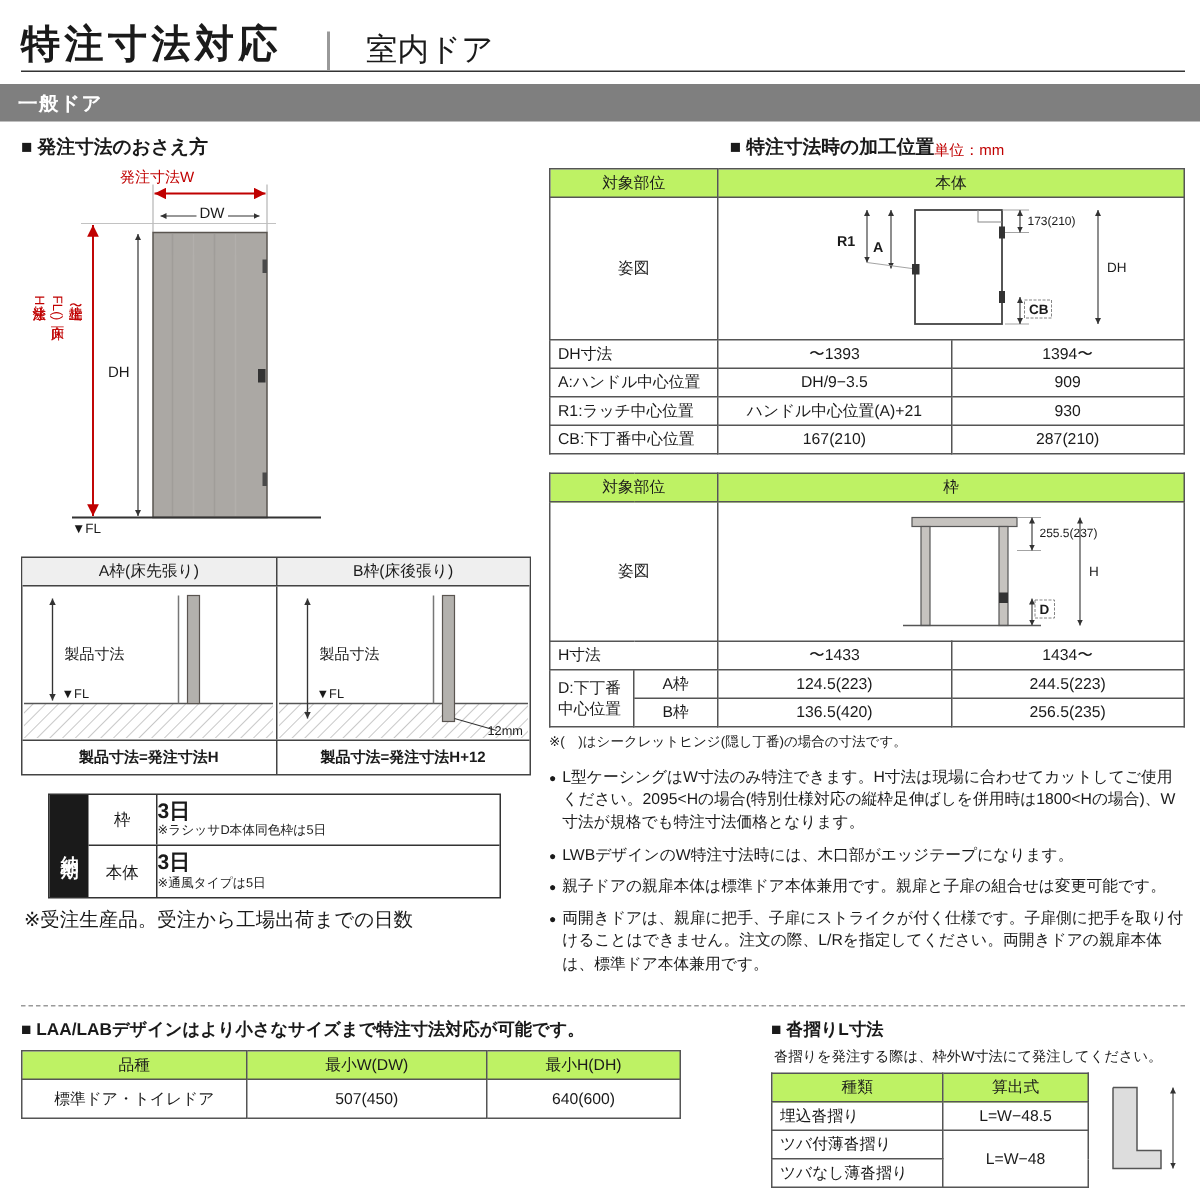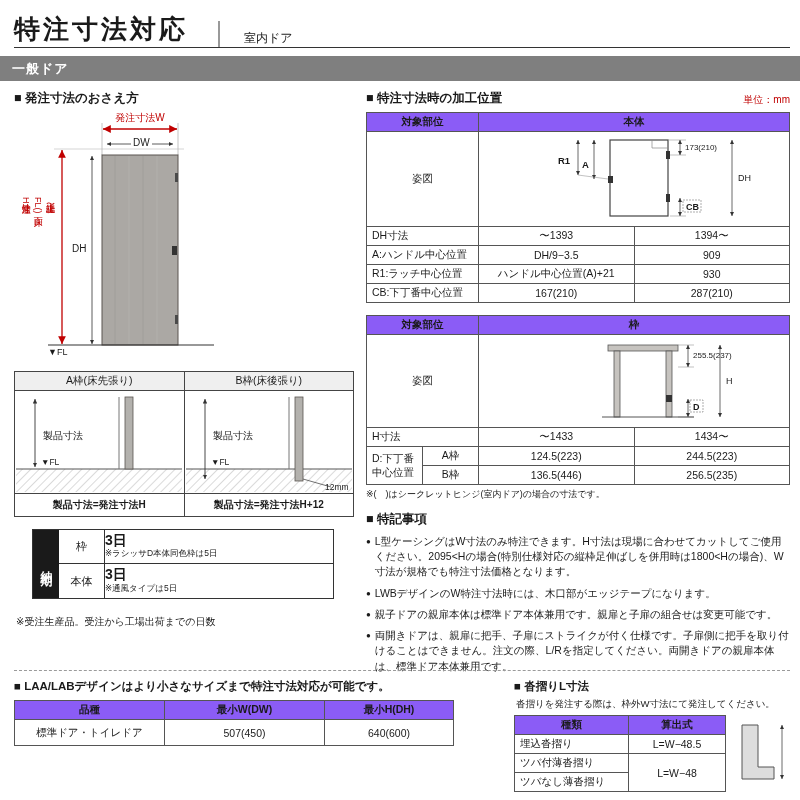--- a/index.html
+++ b/index.html
@@ -3,21 +3,21 @@
 <meta charset="utf-8">
 <style>
 *{margin:0;padding:0;box-sizing:border-box}
 html,body{width:800px;height:800px}
 body{font-family:"Liberation Sans","DejaVu Sans",sans-serif;background:#fff;color:#1a1a1a;position:relative;overflow:hidden;font-size:11px}
 svg{font-family:inherit;display:block}
 .red{color:#c00000}
 .header{position:absolute;top:6px;left:14px;width:776px;height:42px;border-bottom:1px solid #333;display:flex;align-items:flex-end}
 .page-title{font-size:26px;font-weight:bold;letter-spacing:3px}
 .title-sep{width:2px;height:26px;background:#999;margin:0 24px 0 30px}
-.page-subtitle{font-size:12px}
+.page-subtitle{font-size:21px}
 .cat-bar{position:absolute;top:56px;left:0;width:800px;height:25px;background:#7f7f7f;color:#fff;font-size:13px;font-weight:bold;line-height:25px;padding-left:12px;letter-spacing:1px}
 .col-left{position:absolute;top:90px;left:14px;width:344px}
 .col-right{position:absolute;top:90px;left:366px;width:424px}
 .sec-head{font-size:12.5px;font-weight:bold}
 .door-diagram{position:relative;width:344px;height:252px;margin-top:4px}
 .lbl{position:absolute;font-size:10px;white-space:nowrap}
 .vlabel{position:absolute;writing-mode:vertical-lr;font-size:9px;line-height:1.35;color:#c00000}
 .vlabel span{display:block}
 
 .cmp{width:340px;border:1px solid #444;margin-top:8px}
@@ -34,28 +34,28 @@
 .delivery{display:flex;border:1px solid #333;width:302px;margin:12px 0 0 18px}
 .d-title{width:26px;background:#1a1a1a;color:#fff;display:flex;align-items:center;justify-content:center}
 .d-title span{writing-mode:vertical-lr;font-size:12px;font-weight:bold;letter-spacing:3px}
 .d-rows{flex:1}
 .d-row{display:flex}
 .d-row + .d-row{border-top:1px solid #333}
 .d-part{width:46px;border-right:1px solid #333;display:flex;align-items:center;justify-content:center;font-size:11px}
 .d-val{flex:1;padding:3px 0}
 .d-days{font-size:14px;font-weight:bold;line-height:1.1}
 .d-note{font-size:8.5px;color:#222}
-.footnote{font-size:10px;margin:16px 0 0 2px}
+.footnote{font-size:13px;margin:5px 0 0 2px}
 
 .t{border-collapse:collapse;table-layout:fixed}
 .t td{border:1px solid #555;font-size:10.5px;padding:2px 3px;text-align:center;vertical-align:middle}
-.t td.hd{background:#8b5cf6;font-weight:bold}
+.t td.hd{background:#bef264;font-weight:normal}
 .t td.lft{text-align:left;padding-left:5px}
 .figcell{padding:0}
-.rc-head{display:flex;justify-content:space-between;align-items:flex-end}
+.rc-head{display:flex;justify-content:center;align-items:flex-end}
 .unit{font-size:10px}
 .t-foot{font-size:9px;margin-top:3px}
 .notes{margin-top:10px}
 .note-item{display:flex;margin-top:6px}
 .bullet{font-size:8px;margin:3px 4px 0 0}
 .note-text{flex:1;font-size:10.5px;line-height:1.45}
 
 .bottom{position:absolute;top:670px;left:14px;width:776px;border-top:1px dashed #9a9a9a;padding-top:8px;display:flex;gap:26px}
 .b-left{width:474px}
 .b-right{width:276px}
@@ -105,21 +105,21 @@
       <rect x="161" y="62" width="3" height="9" fill="#4a4a4a"></rect>
       <rect x="161" y="204" width="3" height="9" fill="#4a4a4a"></rect>
 
       <line x1="78" y1="45" x2="78" y2="233" stroke="#333" stroke-width="0.8" marker-start="url(#mB)" marker-end="url(#mB)"></line>
 
       <line x1="48" y1="39" x2="48" y2="233" stroke="#c00000" stroke-width="1.3" marker-start="url(#mR)" marker-end="url(#mR)"></line>
       <line x1="40" y1="38" x2="170" y2="38" stroke="#bbb" stroke-width="0.6"></line>
 
       <line x1="34" y1="234" x2="200" y2="234" stroke="#333" stroke-width="1.2"></line>
     </svg>
-    <div class="lbl red" style="left:84px;top:0;width:84px;text-align:center">発注寸法W</div>
+    <div class="lbl red" style="left:66px;top:0;width:84px;">発注寸法W</div>
     <div class="lbl" style="left:117px;top:26px;background:#fff;padding:0 2px">DW</div>
     <div class="lbl" style="left:58px;top:132px;background:#fff">DH</div>
     <div class="vlabel" style="left:6px;top:86px;height:120px">
       <span>発注寸法H:</span>
       <span>FL(床面)</span>
       <span>〜上枠上端</span>
     </div>
     <div class="lbl" style="left:34px;top:236px;font-size:9px">▼FL</div>
   </div>
 
@@ -306,29 +306,28 @@
       <td>1434〜</td>
     </tr>
     <tr>
       <td rowspan="2" class="lft" style="width:72px"><span>D:下丁番</span><br><span>中心位置</span></td>
       <td style="width:40px">A枠</td>
       <td>124.5(223)</td>
       <td>244.5(223)</td>
     </tr>
     <tr>
       <td>B枠</td>
-      <td>136.5(446)</td>
+      <td>136.5(420)</td>
       <td>256.5(235)</td>
     </tr>
   </tbody>
     </table>
-  <div class="t-foot">※(　)はシークレットヒンジ(室内ドア)の場合の寸法です。</div>
+  <div class="t-foot">※(　)はシークレットヒンジ(隠し丁番)の場合の寸法です。</div>
 
   <div class="notes">
-    <div class="sec-head">■ 特記事項</div>
     <div class="note-item">
       <span class="bullet">●</span>
       <span class="note-text">L型ケーシングはW寸法のみ特注できます。H寸法は現場に合わせてカットしてご使用ください。2095&lt;Hの場合(特別仕様対応の縦枠足伸ばしを併用時は1800&lt;Hの場合)、W寸法が規格でも特注寸法価格となります。</span>
     </div>
     <div class="note-item">
       <span class="bullet">●</span>
       <span class="note-text">LWBデザインのW特注寸法時には、木口部がエッジテープになります。</span>
     </div>
     <div class="note-item">
       <span class="bullet">●</span>

